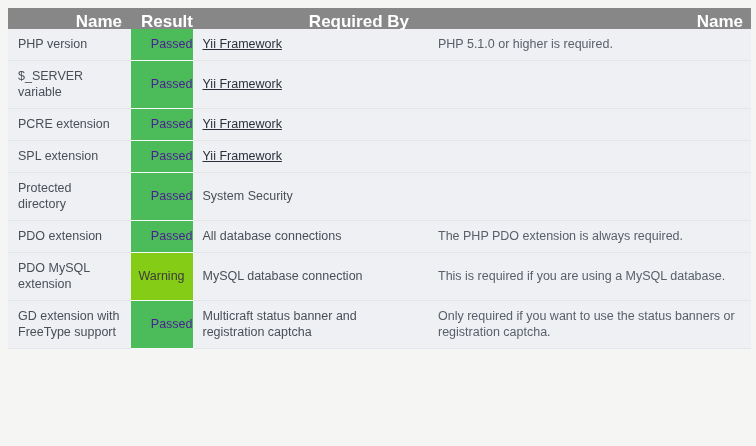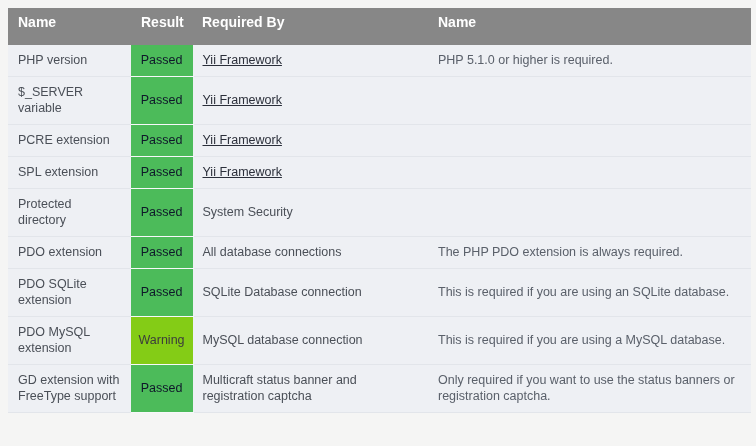--- a/index.html
+++ b/index.html
@@ -30,23 +30,23 @@
   }
   table.req-table col.c-name   { width: 122px; }
   table.req-table col.c-result { width: 63px; }
   table.req-table col.c-req    { width: 224px; }
   table.req-table col.c-memo   { width: 334px; }
 
   thead th {
     background: #878787;
     color: #ffffff;
     font-weight: bold;
-    font-size: 14px;
-    text-align: left;
-    padding: 7px 8px 16px 10px;
+    font-size: 17px;
+    text-align: right;
+    padding: 7px 8px 0 10px;
     line-height: 14px;
     border: 0;
   }
   thead th.th-result { padding-left: 11px; }
   thead th.th-req    { padding-left: 9px; }
   thead th.th-memo   { padding-left: 21px; }
 
   tbody td {
     background: #eef0f4;
     border-top: 1px solid #f7f8fa;
@@ -73,21 +73,21 @@
     display: block;
     width: 100%;
     height: 100%;
     box-sizing: border-box;
     padding: 6px 0 7px 0;
     font-size: 12.5px;
     line-height: 16px;
     text-align: center;
   }
   td.cell-result.state-passed  { background: #4cbb5a; }
-  td.cell-result.state-passed .badge  { color: #0f172a; }
+  td.cell-result.state-passed .badge  { color: #4c1d95; text-align: right; }
   td.cell-result.state-warning { background: #84cc16; }
   td.cell-result.state-warning .badge { color: #3c3c3c; }
 
   td.cell-req { padding-left: 9px; color: #4a4f57; }
   td.cell-memo { padding-left: 21px; color: #5a606a; }
 
   a.req-link {
     color: #2b2f3a;
     text-decoration: underline;
     cursor: pointer;
@@ -155,28 +155,20 @@
         </tr>
         <tr>
           <td class="cell-name">PDO extension</td>
           <td class="cell-result state-passed">
             <span class="badge">Passed</span>
           </td>
           <td class="cell-req"><span>All database connections</span></td>
           <td class="cell-memo">The PHP PDO extension is always required.</td>
         </tr>
         <tr>
-          <td class="cell-name">PDO SQLite extension</td>
-          <td class="cell-result state-passed">
-            <span class="badge">Passed</span>
-          </td>
-          <td class="cell-req"><span>SQLite Database connection</span></td>
-          <td class="cell-memo">This is required if you are using an SQLite database.</td>
-        </tr>
-        <tr>
           <td class="cell-name">PDO MySQL extension</td>
           <td class="cell-result state-warning">
             <span class="badge">Warning</span>
           </td>
           <td class="cell-req"><span>MySQL database connection</span></td>
           <td class="cell-memo">This is required if you are using a MySQL database.</td>
         </tr>
         <tr>
           <td class="cell-name">GD extension with FreeType support</td>
           <td class="cell-result state-passed">

